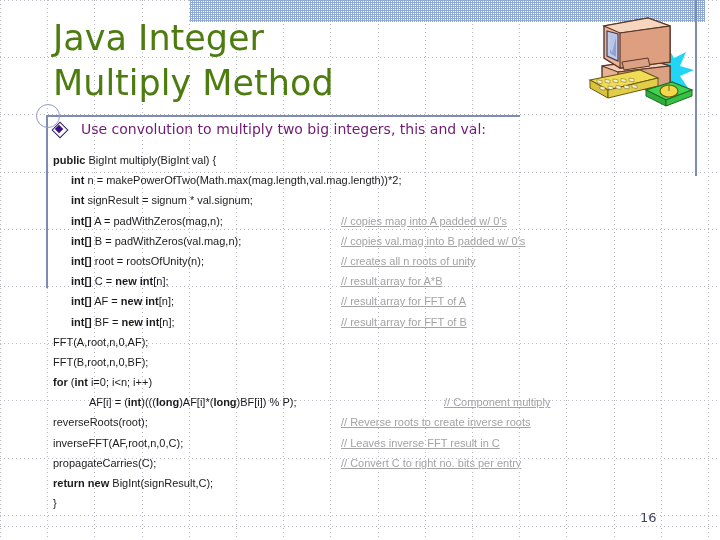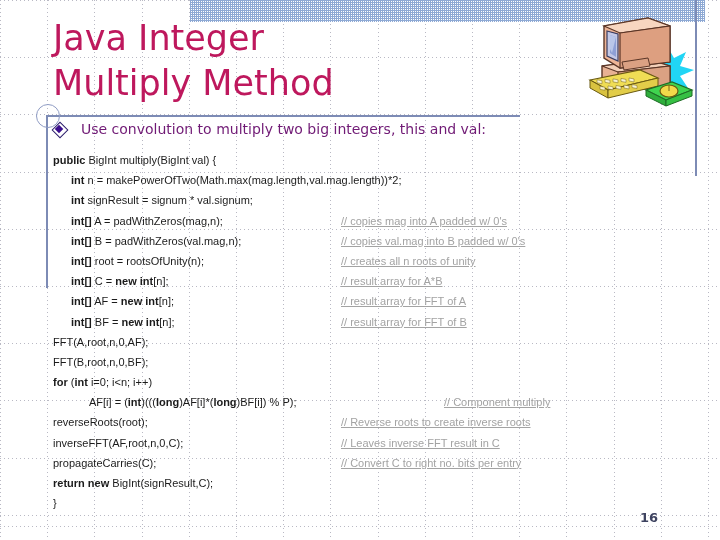--- a/index.html
+++ b/index.html
@@ -82,21 +82,21 @@
     border-radius: 50%;
     background: transparent;
   }
 
   
   .title {
     position: absolute;
     left: 53px;
     top: 16px;
     width: 540px;
-    color: #be185d;
+    color: #4d7c0f;
     font-size: 35px;
     line-height: 1.28;
     font-weight: 400;
     letter-spacing: 0px;
     white-space: pre-line;
   }
 
   
   .bullet-row {
     position: absolute;
@@ -180,21 +180,20 @@
     text-align: center;
     color: #5a5f78;
     font-size: 11px;
   }
   .footer-page {
     position: absolute;
     left: 640px;
     top: 510px;
     color: #3e4360;
     font-size: 13px;
-    font-weight: bold;
   }
 
   
   .clipart {
     position: absolute;
     left: 588px;
     top: 8px;
     width: 112px;
     height: 110px;
   }

